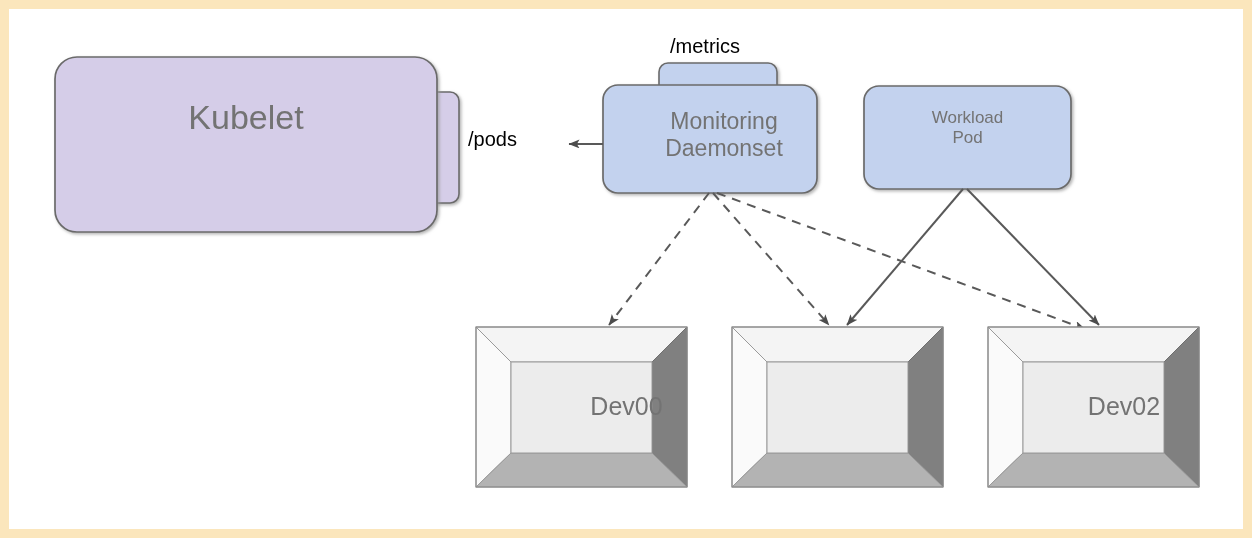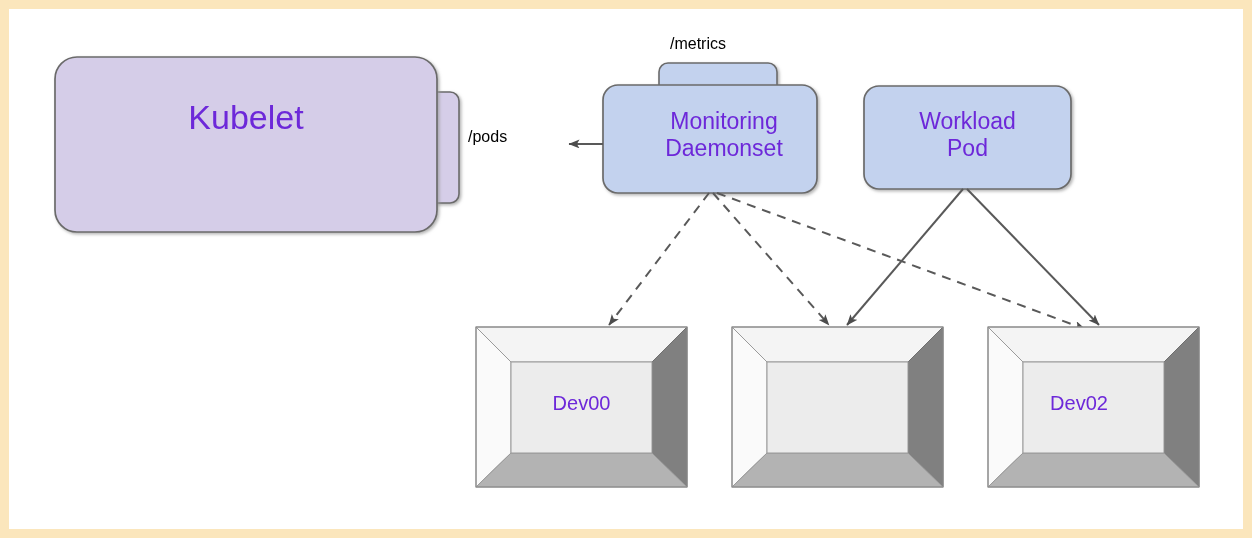--- a/index.html
+++ b/index.html
@@ -28,35 +28,35 @@
     position: absolute;
     left: 0;
     top: 0;
     width: 1234px;
     height: 520px;
     overflow: visible;
   }
   .node-label {
     position: absolute;
     text-align: center;
-    color: #6d28d9;
+    color: #737373;
     line-height: 1.18;
     white-space: pre-line;
     pointer-events: none;
   }
   .edge-label {
     position: absolute;
     color: #000000;
-    font-size: 16px;
+    font-size: 20px;
     white-space: nowrap;
   }
   .lbl-kubelet   { font-size: 34px; }
   .lbl-mds       { font-size: 23px; }
-  .lbl-wl        { font-size: 23px; text-align: center; }
-  .lbl-dev       { font-size: 20px; }
+  .lbl-wl        { font-size: 17px; text-align: center; }
+  .lbl-dev       { font-size: 25px; padding-left: 45px; }
 </style>
 </head>
 <body>
 
 <div id="canvas">
   <div id="inner">
 
     <svg class="layer" viewBox="0 0 1234 520">
       <defs>
         <marker id="arrowSolid" markerWidth="13" markerHeight="13" refX="10.5" refY="4.4" orient="auto" markerUnits="userSpaceOnUse">

